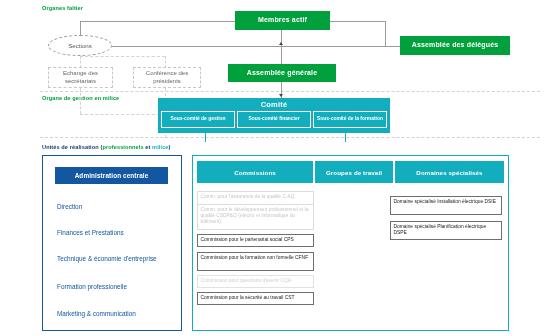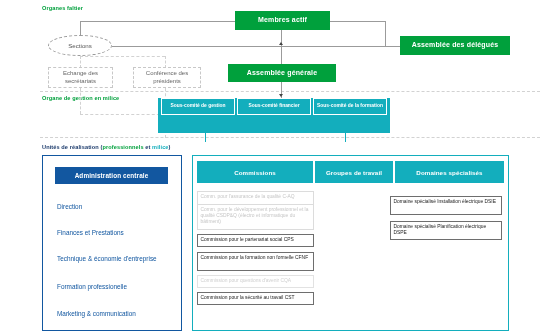--- a/index.html
+++ b/index.html
@@ -125,20 +125,23 @@
 
   <div class="box green" style="left:228px;top:64px;width:108px;height:18px;">Assemblée générale</div>
 
   <div class="box ellipse" style="left:48px;top:35px;width:64px;height:21px;">Sections</div>
 
   <div class="box dashed" style="left:48px;top:67px;width:65px;height:21px;">Echange des secrétariats</div>
 
   <div class="box dashed" style="left:133px;top:67px;width:68px;height:21px;">Conférence des présidents</div>
 
   <div class="box teal-panel" style="left:158px;top:98px;width:232px;height:35px;display:block;">
+    <div style="width:100%;height:13px;display:flex;align-items:center;justify-content:center;">
+      <span class="teal-title">Comité</span>
+    </div>
     <div style="display:flex;gap:2px;padding:0 3px 3px 3px;box-sizing:border-box;width:100%;">
       <div class="box subcom" style="position:relative;flex:1;height:17px;">Sous-comité de gestion</div>
       <div class="box subcom" style="position:relative;flex:1;height:17px;">Sous-comité financier</div>
       <div class="box subcom" style="position:relative;flex:1;height:17px;">Sous-comité de la formation</div>
     </div>
   </div>
 
   <div class="ln teal" style="left:205px;top:133px;width:1px;height:9px;"></div>
   <div class="ln teal" style="left:345px;top:133px;width:1px;height:9px;"></div>
 

